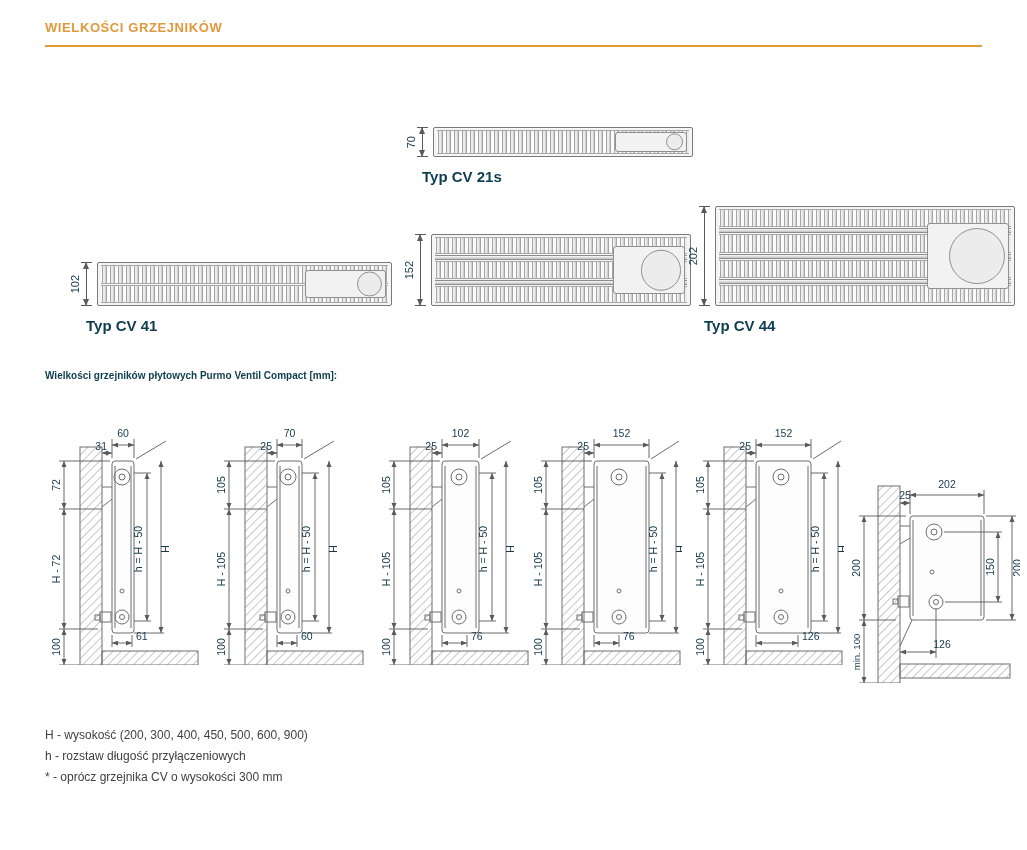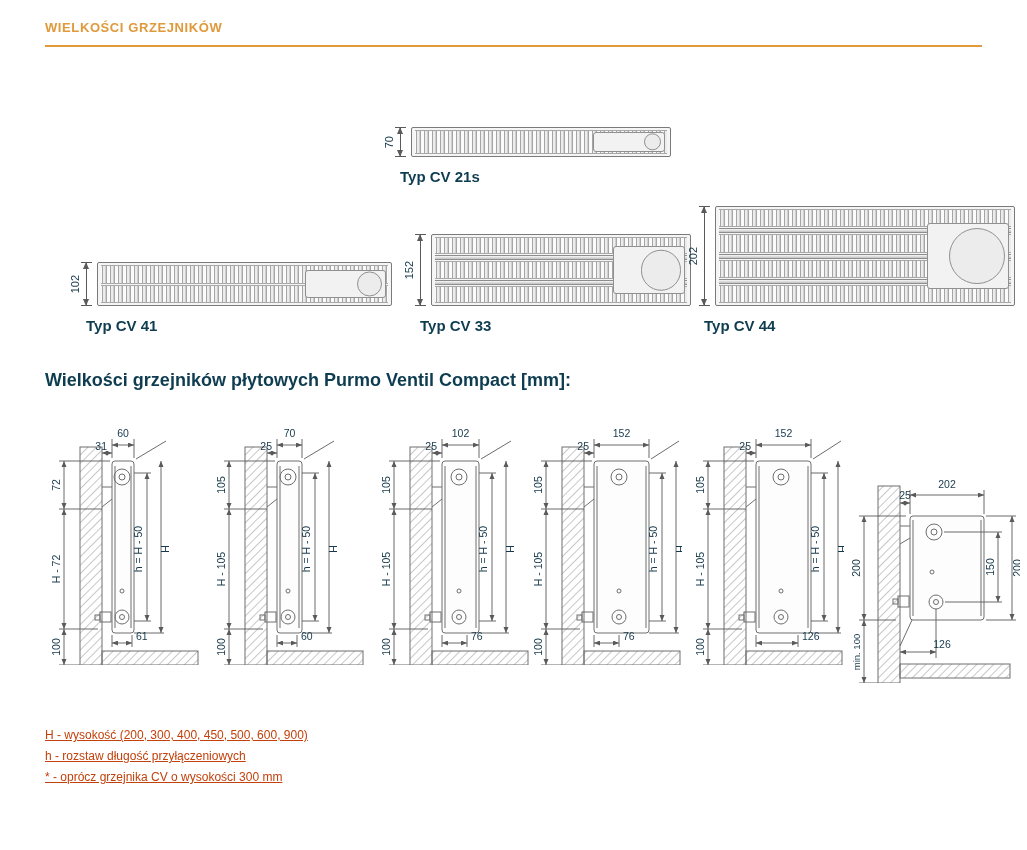--- a/index.html
+++ b/index.html
@@ -35,35 +35,35 @@
                    #cfcfcf 4px 5px,#a5a5a5 5px 6px,#fbfbfb 6px 8px);}
   .fins + .fins{margin-top:1px;}
   .pipe{height:3px;margin:1px 0;background:linear-gradient(#f8f8f8,#c2c2c2);
         border-top:1px solid #8d8d8d;border-bottom:1px solid #8d8d8d;}
   .valvecap{position:absolute;right:5px;top:16%;bottom:16%;width:27%;background:#f2f2f2;
             border:1px solid #909090;border-radius:3px;}
   .vcirc{position:absolute;right:9px;top:50%;transform:translateY(-50%);height:55%;
          aspect-ratio:1/1;border:1px solid #909090;border-radius:50%;background:#ececec;}
   .typlabel{font-size:15px;font-weight:bold;color:var(--typ);margin:11px 0 0 16px;}
 
-  .sec-heading{position:absolute;left:45px;top:370px;font-size:18px;font-weight:bold;
+  .sec-heading{position:absolute;left:45px;top:370px;font-size:10px;font-weight:bold;
                color:var(--typ);margin:0;}
 
   
   .xwrap{position:absolute;}
   .xsec line,.xsec rect,.xsec circle{stroke:var(--line);fill:none;stroke-width:1;}
   .xsec .hatch{fill:url(#hatch);}
   .xsec .pfill{fill:#fdfdfd;}
   .xsec .dim{stroke:var(--dim);stroke-width:.9;}
   .arr{marker-start:url(#aS);marker-end:url(#aE);}
   .xsec text{fill:var(--navy);font:10.5px "Liberation Sans",sans-serif;stroke:none;}
   .xsec text.f9{font-size:9.5px;}
 
   .legend{position:absolute;left:45px;top:728px;}
-  .legend p{margin:0 0 7px 0;font-size:12px;color:#c2410c;text-decoration:underline;}
+  .legend p{margin:0 0 7px 0;font-size:12px;color:#404040;}
 </style>
 </head>
 <body>
 
 <svg width="0" height="0" style="position:absolute" aria-hidden="true">
   <defs>
     <pattern id="hatch" patternUnits="userSpaceOnUse" width="6" height="6" patternTransform="rotate(45)">
       <line x1="0" y1="0" x2="0" y2="6" stroke="#909090" stroke-width="1"></line>
     </pattern>
     <marker id="aE" markerWidth="7" markerHeight="6" refX="6" refY="2.5" orient="auto" markerUnits="userSpaceOnUse">
@@ -74,21 +74,21 @@
     </marker>
   </defs>
 </svg>
 
 <div id="page">
 
   <h1 class="hdr-title">WIELKOŚCI GRZEJNIKÓW</h1>
   <div class="hdr-rule"></div>
 
 
-  <figure class="profile" style="left:384px;top:127px;">
+  <figure class="profile" style="left:406px;top:127px;">
     <div class="pbody">
       <div class="vdim">
         <span class="dimlabel">70</span>
         <span class="varrow">
             <i class="vl"></i>
             <i class="ah up"></i>
             <i class="ah dn"></i>
             <i class="tick t"></i>
             <i class="tick b"></i>
           </span>
@@ -139,21 +139,20 @@
       <div class="rad" style="width:260px;height:72px;">
         <div class="fins"></div>
           <div class="pipe"></div>
         <div class="fins"></div>
           <div class="pipe"></div>
         <div class="fins"></div>
         <span class="valvecap"></span>
         <span class="vcirc"></span>
       </div>
     </div>
-    <figcaption class="typlabel">Typ CV 33</figcaption>
   </figure>
 
   <figure class="profile" style="left:688px;top:206px;">
     <div class="pbody">
       <div class="vdim">
         <span class="dimlabel">202</span>
         <span class="varrow">
             <i class="vl"></i>
             <i class="ah up"></i>
             <i class="ah dn"></i>

